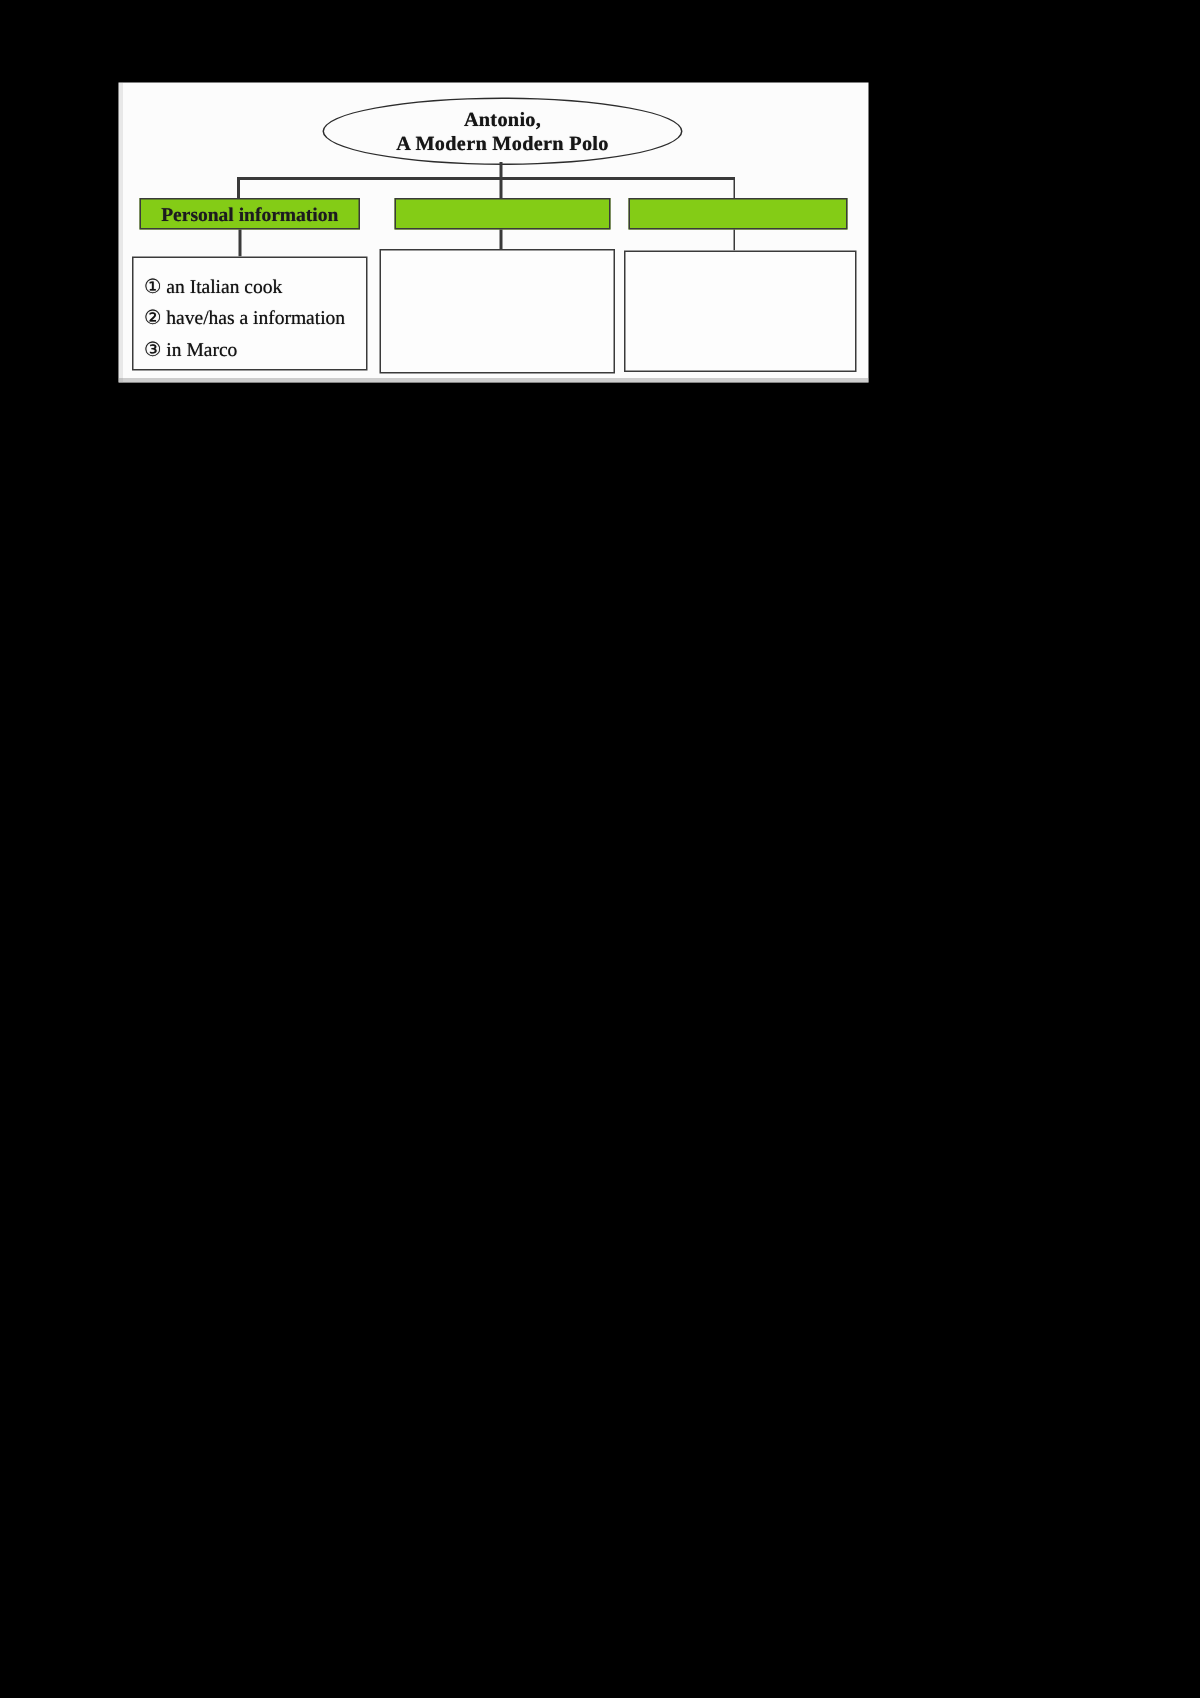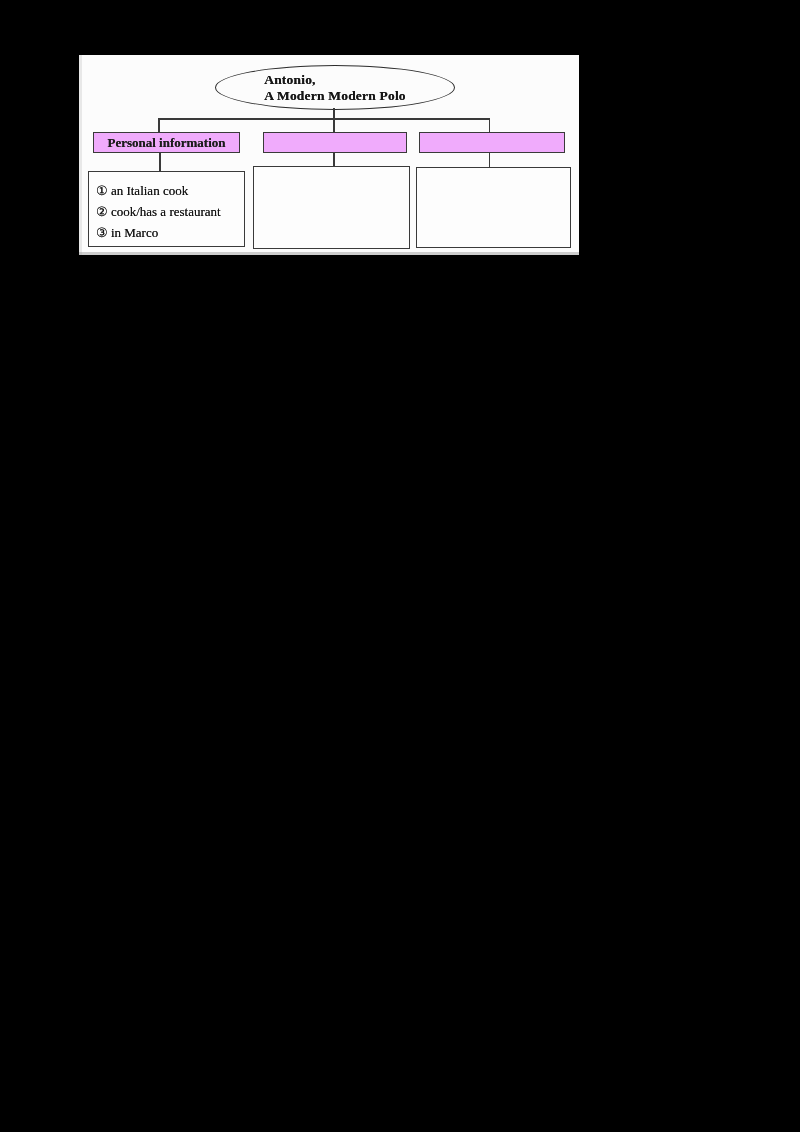--- a/index.html
+++ b/index.html
@@ -30,37 +30,38 @@
     top: 10px;
     width: 238px;
     height: 43px;
     border: 1.6px solid #2c2c2c;
     border-radius: 50%;
     display: flex;
     align-items: center;
     justify-content: center;
   }
   .root-title {
+    text-align: center;
     font-weight: bold;
     font-size: 13.5px;
     line-height: 16px;
     color: #161616;
     letter-spacing: 0.2px;
     text-shadow: 0 0 0.5px #333;
   }
   .line {
     position: absolute;
     background: #3a3a3a;
   }
   .hbox {
     position: absolute;
     top: 77px;
     height: 21px;
     border: 1.4px solid #3a3a3a;
-    background: #f0abfc;
+    background: #84cc16;
     box-sizing: border-box;
     display: flex;
     align-items: center;
     justify-content: center;
   }
   .hbox1 { left: 14px;  width: 147px; }
   .hbox2 { left: 184px; width: 144px; }
   .hbox3 { left: 340px; width: 146px; }
   .hbox-label {
     font-size: 13px;
@@ -116,20 +117,20 @@
     <div class="hbox hbox3">
       <span class="hbox-label"></span>
     </div>
 
     <div class="line" style="left:80px; top:98px; width:1.5px; height:18px;"></div>
     <div class="line" style="left:254px; top:98px; width:1.5px; height:13px;"></div>
     <div class="line" style="left:409.5px; top:98px; width:1.5px; height:14px;"></div>
 
     <div class="cbox cbox1">
       <div class="list-item">① an Italian cook</div>
-      <div class="list-item">② cook/has a restaurant</div>
+      <div class="list-item">② have/has a information</div>
       <div class="list-item">③ in Marco</div>
     </div>
     <div class="cbox cbox2"></div>
     <div class="cbox cbox3"></div>
 
   </div>
 </div>
 
 </body></html>

